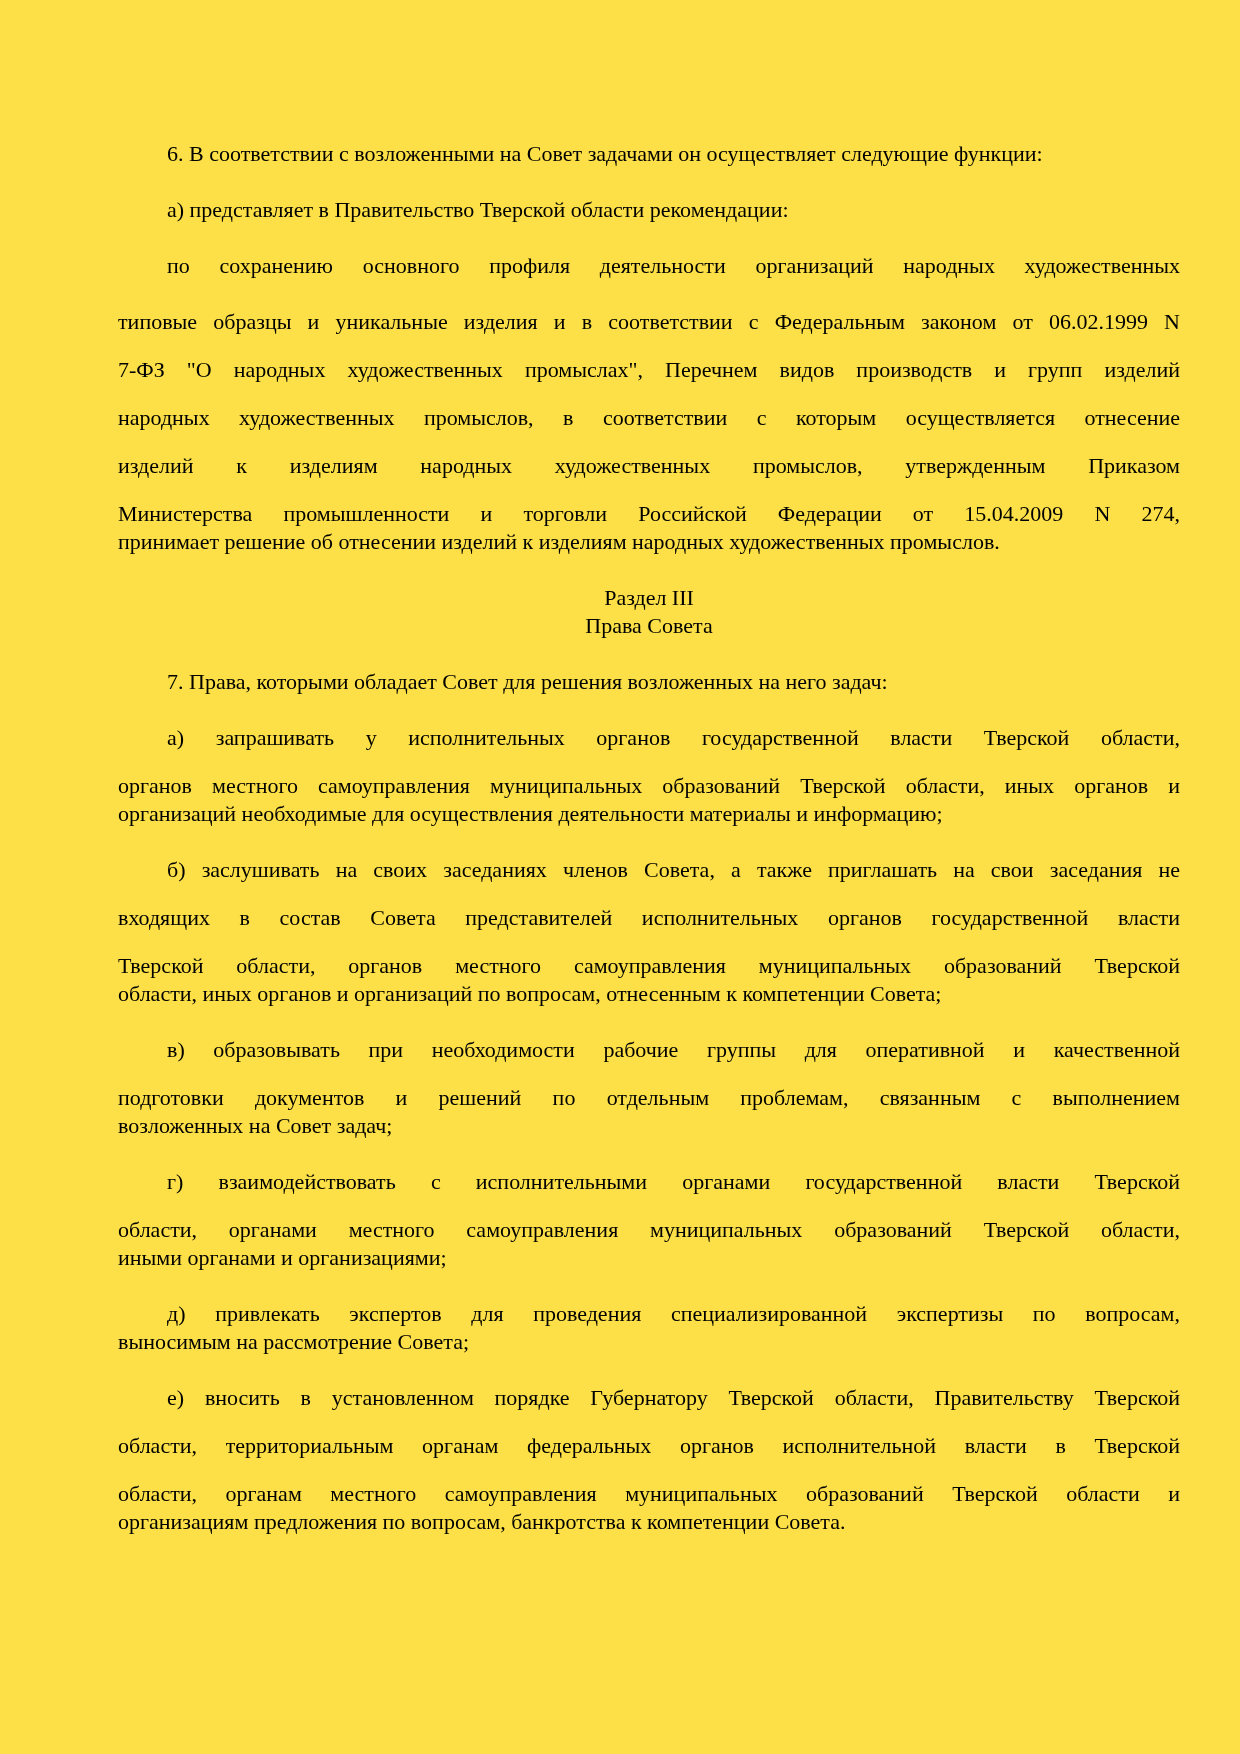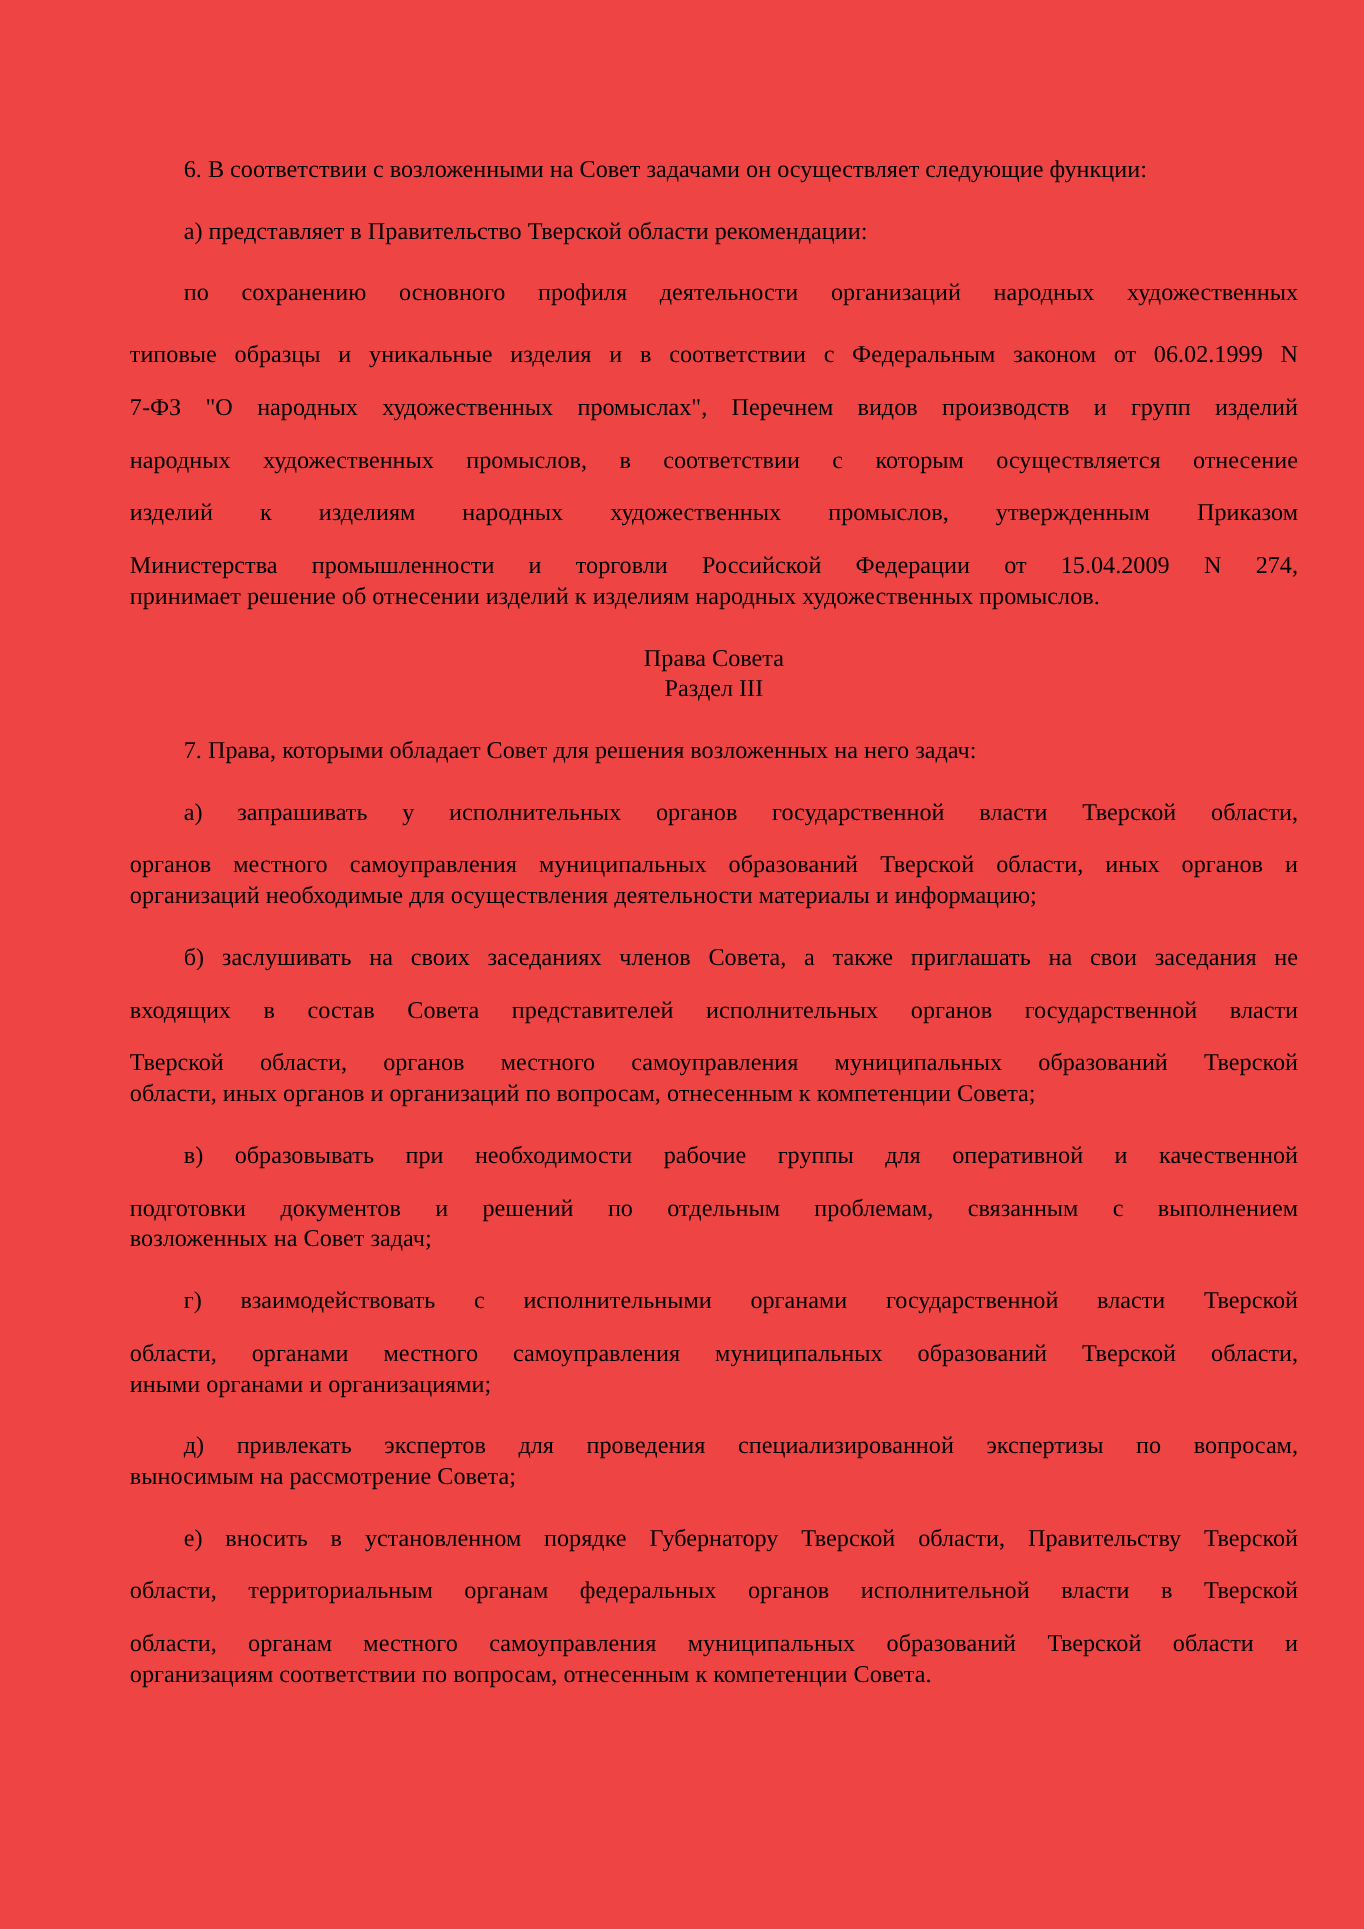--- a/index.html
+++ b/index.html
@@ -1,20 +1,20 @@
 <!DOCTYPE html>
 <html lang="ru"><head>
 <meta charset="utf-8">
 <style>
   html, body { margin: 0; padding: 0; background: #ffffff; }
   .page {
     position: relative;
     width: 1240px;
     height: 1754px;
-    background: #ef4444;
+    background: #fde047;
     box-sizing: border-box;
     padding: 140px 60px 0 118px;
     color: #000000;
     font-family: "Liberation Serif", "DejaVu Serif", serif;
     font-size: 22px;
     overflow: hidden;
   }
   .block + .block { margin-top: 28px; }
   .line {
     line-height: 28px;
@@ -46,22 +46,22 @@
       </div>
       <div class="block paragraph">
         <div class="line just">типовые образцы и уникальные изделия и в соответствии с Федеральным законом от 06.02.1999 N</div>
         <div class="line just">7-ФЗ "О народных художественных промыслах", Перечнем видов производств и групп изделий</div>
         <div class="line just">народных художественных промыслов, в соответствии с которым осуществляется отнесение</div>
         <div class="line just">изделий к изделиям народных художественных промыслов, утвержденным Приказом</div>
         <div class="line just">Министерства промышленности и торговли Российской Федерации от 15.04.2009 N 274,</div>
         <div class="line">принимает решение об отнесении изделий к изделиям народных художественных промыслов.</div>
       </div>
       <div class="block heading">
+        <div class="line">Раздел III</div>
         <div class="line">Права Совета</div>
-        <div class="line">Раздел III</div>
       </div>
       <div class="block paragraph">
         <div class="line first">7. Права, которыми обладает Совет для решения возложенных на него задач:</div>
       </div>
       <div class="block paragraph">
         <div class="line first just">а) запрашивать у исполнительных органов государственной власти Тверской области,</div>
         <div class="line just">органов местного самоуправления муниципальных образований Тверской области, иных органов и</div>
         <div class="line">организаций необходимые для осуществления деятельности материалы и информацию;</div>
       </div>
       <div class="block paragraph">
@@ -81,16 +81,16 @@
         <div class="line">иными органами и организациями;</div>
       </div>
       <div class="block paragraph">
         <div class="line first just">д) привлекать экспертов для проведения специализированной экспертизы по вопросам,</div>
         <div class="line">выносимым на рассмотрение Совета;</div>
       </div>
       <div class="block paragraph">
         <div class="line first just">е) вносить в установленном порядке Губернатору Тверской области, Правительству Тверской</div>
         <div class="line just">области, территориальным органам федеральных органов исполнительной власти в Тверской</div>
         <div class="line just">области, органам местного самоуправления муниципальных образований Тверской области и</div>
-        <div class="line">организациям соответствии по вопросам, отнесенным к компетенции Совета.</div>
+        <div class="line">организациям предложения по вопросам, банкротства к компетенции Совета.</div>
       </div>
     </div>
 </div>
 
 </body></html>

